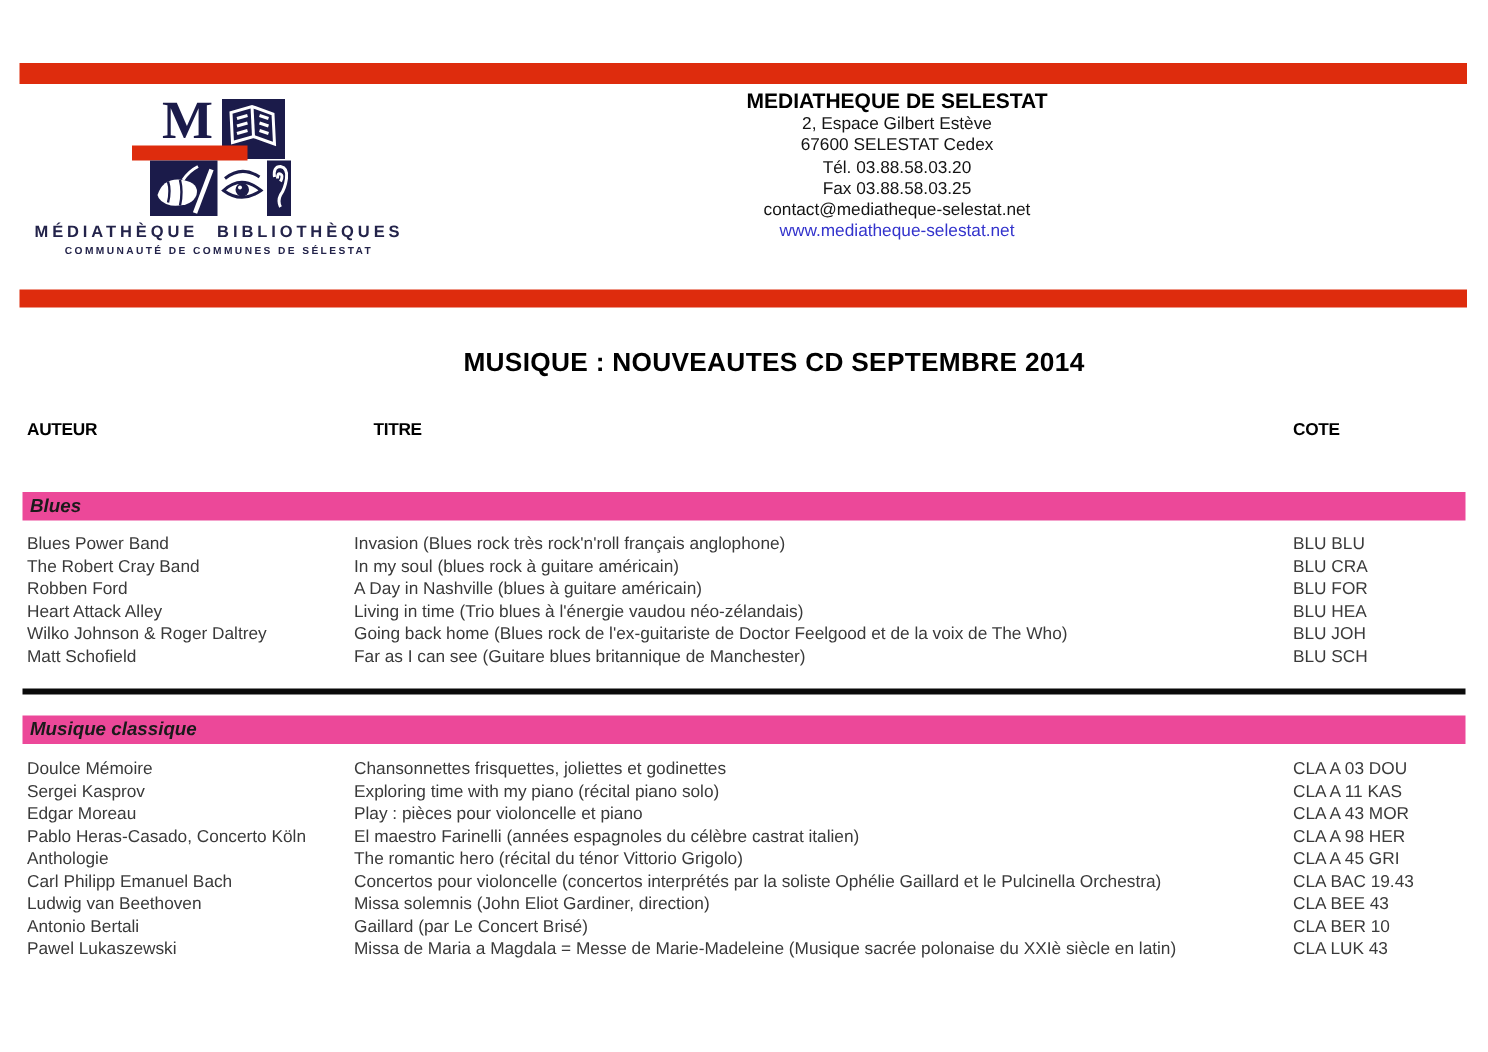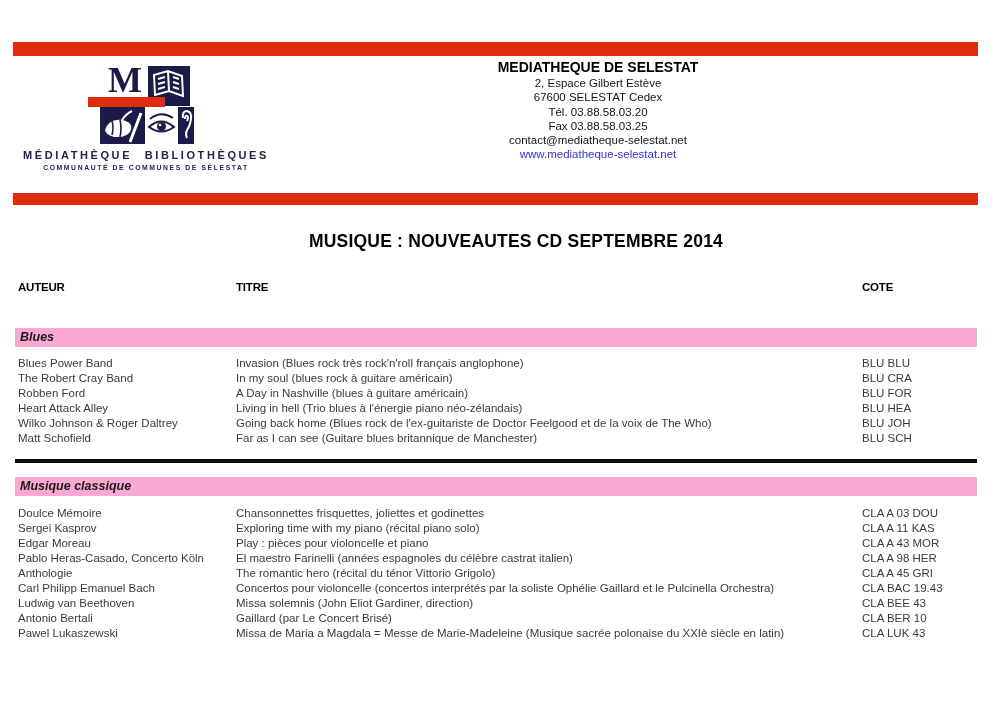--- a/index.html
+++ b/index.html
@@ -35,24 +35,24 @@
   .contact a.cl{display:block;color:#3333cc;text-decoration:none;}
 
   
   .doc-title{position:absolute;left:0;top:231px;width:992px;text-align:center;
              font-size:17.5px;font-weight:bold;letter-spacing:0.2px;margin-left:20px;}
 
   
   .col-headers{position:absolute;left:0;top:281px;width:912px;height:14px;
                font-size:11.5px;font-weight:bold;letter-spacing:-0.2px;}
   .col-headers .h{position:absolute;top:0;white-space:nowrap;}
-  .h-auteur{left:18px;} .h-titre{left:236px;} .h-cote{left:862px;}
-
-  
-  .section-band{position:absolute;left:15px;width:962px;height:19px;background:#f9a8d4;}
+  .h-auteur{left:18px;} .h-titre{left:249px;} .h-cote{left:862px;}
+
+  
+  .section-band{position:absolute;left:15px;width:962px;height:19px;background:#ec4899;}
   #band-blues{top:328px;} #band-classique{top:477px;}
   .section-band span{display:block;font-size:12.5px;font-weight:bold;font-style:italic;
                      line-height:19px;padding-left:5px;color:#1a1a1a;}
 
   
   .divider{position:absolute;left:15px;top:459px;width:962px;height:4px;background:#0a0a0a;}
 
   
   .rows{position:absolute;left:0;width:992px;}
   #rows-blues{top:356px;} #rows-classique{top:506px;}
@@ -146,21 +146,21 @@
       <span class="c">In my soul (blues rock à guitare américain)</span>
       <span class="c">BLU CRA</span>
     </div>
     <div class="row">
       <span class="c">Robben Ford</span>
       <span class="c">A Day in Nashville (blues à guitare américain)</span>
       <span class="c">BLU FOR</span>
     </div>
     <div class="row">
       <span class="c">Heart Attack Alley</span>
-      <span class="c">Living in hell (Trio blues à l'énergie piano néo-zélandais)</span>
+      <span class="c">Living in time (Trio blues à l'énergie vaudou néo-zélandais)</span>
       <span class="c">BLU HEA</span>
     </div>
     <div class="row">
       <span class="c">Wilko Johnson &amp; Roger Daltrey</span>
       <span class="c">Going back home (Blues rock de l'ex-guitariste de Doctor Feelgood et de la voix de The Who)</span>
       <span class="c">BLU JOH</span>
     </div>
     <div class="row">
       <span class="c">Matt Schofield</span>
       <span class="c">Far as I can see (Guitare blues britannique de Manchester)</span>

